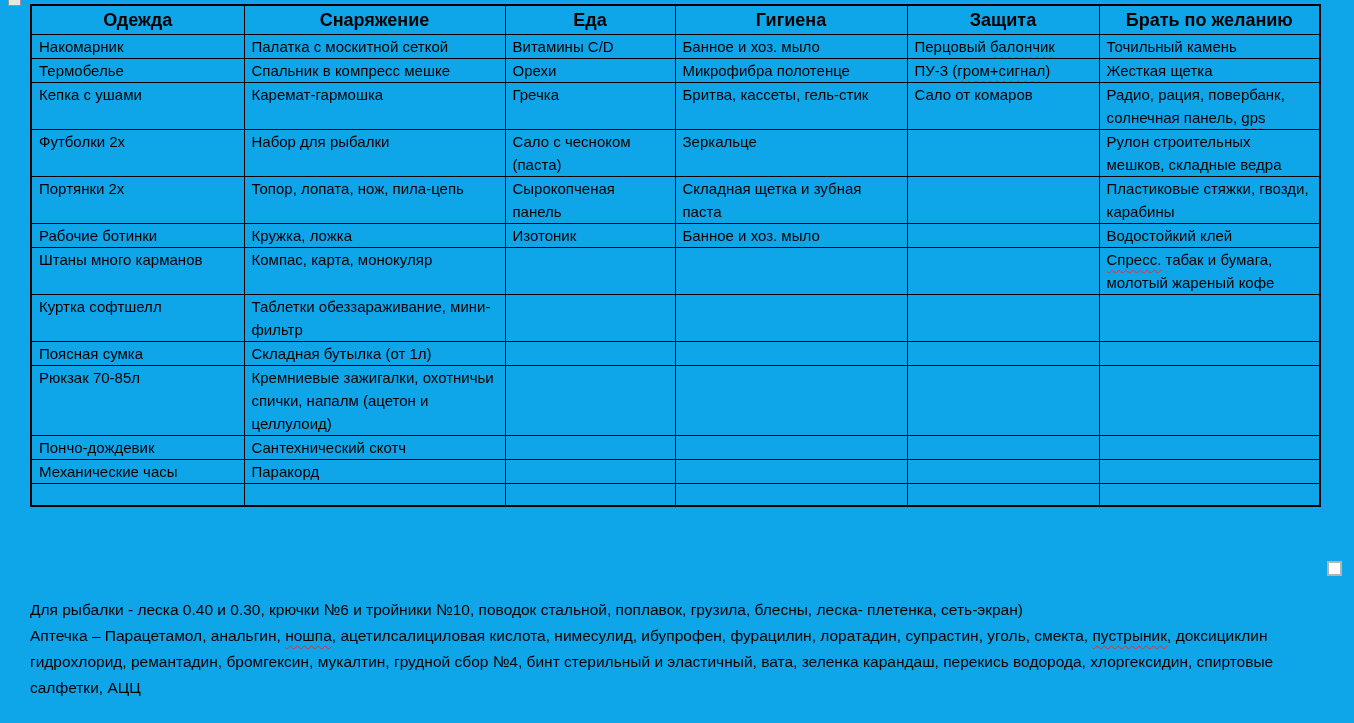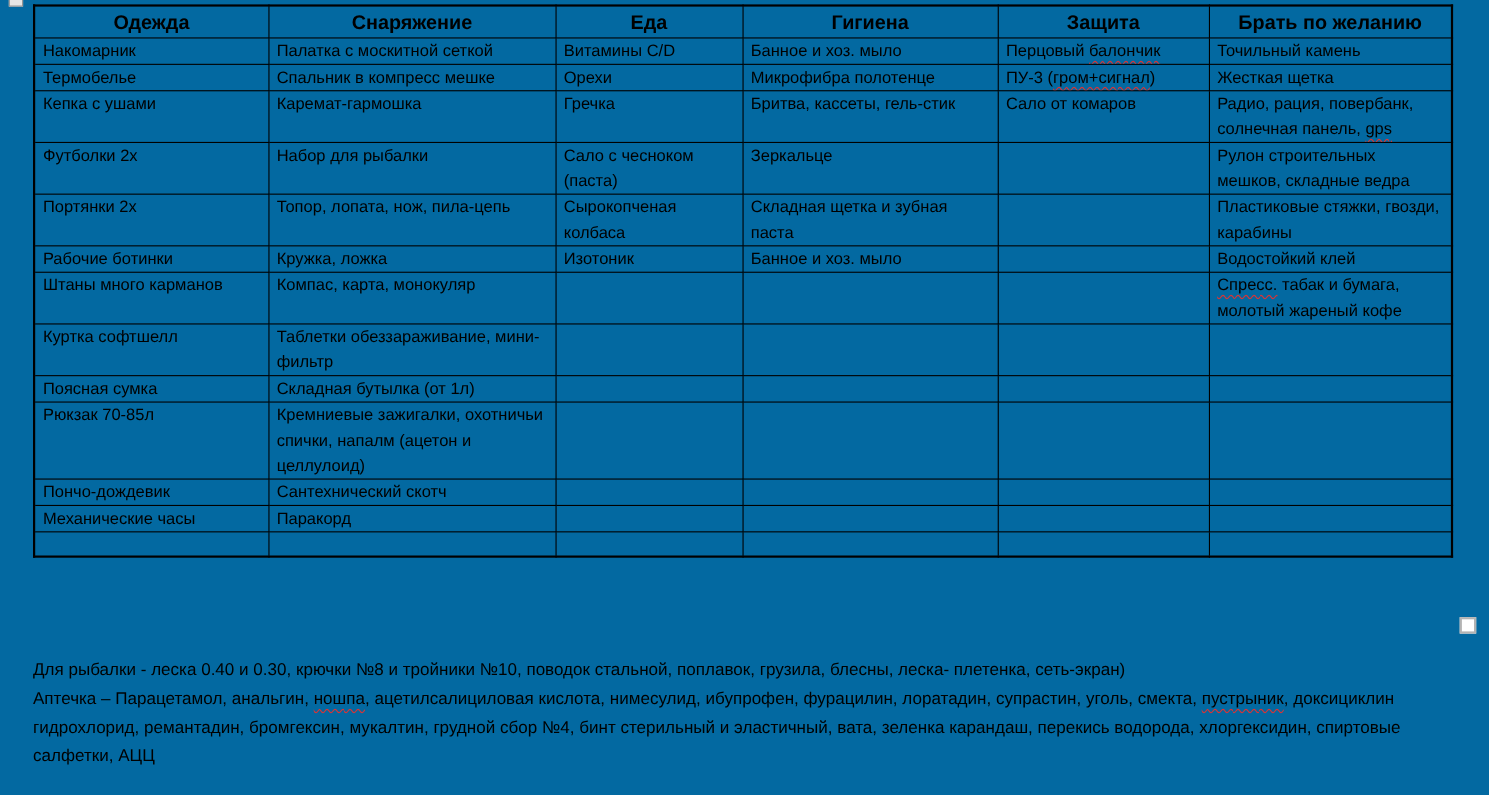--- a/index.html
+++ b/index.html
@@ -75,21 +75,21 @@
     top: 597px;
     width: 1276px;
     font-size: 15.5px;
     line-height: 26px;
   }
   .notes p { margin: 0; }
 </style>
 </head>
 <body>
 
-<div class="canvas" style="background: #0369a1; text-decoration: underline;">
+<div class="canvas" style="background: #0ea5e9; text-decoration: underline;">
   <div class="move-handle"></div>
 
   <table class="packing">
     <colgroup id="cols">
         <col style="width: 213px;">
         <col style="width: 261px;">
         <col style="width: 170px;">
         <col style="width: 232px;">
         <col style="width: 192px;">
         <col style="width: 221px;">
@@ -133,21 +133,21 @@
           <td>Футболки 2х</td>
           <td>Набор для рыбалки</td>
           <td>Сало с чесноком (паста)</td>
           <td>Зеркальце</td>
           <td></td>
           <td>Рулон строительных мешков, складные ведра</td>
         </tr>
         <tr style="height: 46px; margin-left: 28px;">
           <td>Портянки 2х</td>
           <td>Топор, лопата, нож, пила-цепь</td>
-          <td>Сырокопченая колбаса</td>
+          <td>Сырокопченая панель</td>
           <td>Складная щетка и зубная паста</td>
           <td></td>
           <td>Пластиковые стяжки, гвозди, карабины</td>
         </tr>
         <tr style="height: 23px;">
           <td>Рабочие ботинки</td>
           <td>Кружка, ложка</td>
           <td>Изотоник</td>
           <td>Банное и хоз. мыло</td>
           <td></td>
@@ -208,16 +208,16 @@
           <td></td>
           <td></td>
           <td></td>
         </tr>
       </tbody>
   </table>
 
   <div class="resize-handle"></div>
 
   <div class="notes" id="notes">
-      <p><span class="">Для рыбалки - леска 0.40 и 0.30, крючки №8 и тройники №10, поводок стальной, поплавок, грузила, блесны, леска- плетенка, сеть-экран)</span></p>
+      <p><span class="">Для рыбалки - леска 0.40 и 0.30, крючки №6 и тройники №10, поводок стальной, поплавок, грузила, блесны, леска- плетенка, сеть-экран)</span></p>
       <p><span class="">Аптечка – Парацетамол, анальгин, </span><span class="sp">ношпа</span><span class="">, ацетилсалициловая кислота, нимесулид, ибупрофен, фурацилин, лоратадин, супрастин, уголь, смекта, </span><span class="sp">пустрыник</span><span class="">, доксициклин гидрохлорид, ремантадин, бромгексин, мукалтин, грудной сбор №4, бинт стерильный и эластичный, вата, зеленка карандаш, перекись водорода, хлоргексидин, спиртовые салфетки, АЦЦ</span></p>
     </div>
 </div>
 
 </body></html>

